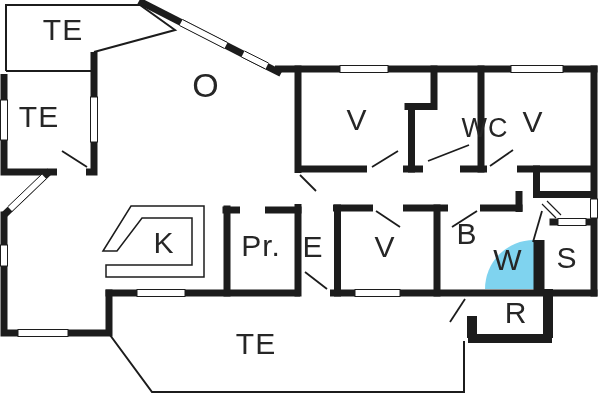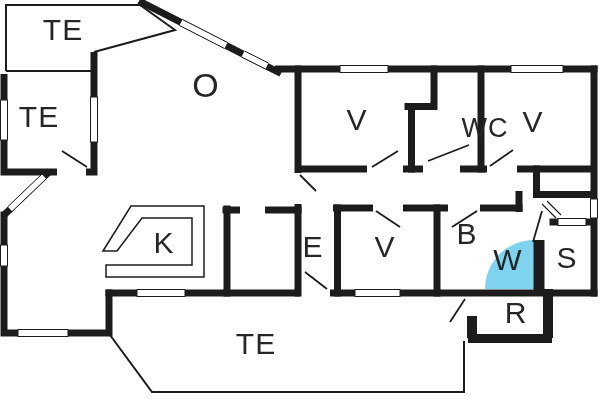--- a/index.html
+++ b/index.html
@@ -110,20 +110,21 @@
     </g>
   </svg>
 
   <div class="room-label" style="left:63px;  top:30px;">TE</div>
   <div class="room-label" style="left:39px;  top:117px;">TE</div>
   <div class="room-label lbl-big" style="left:206px; top:85px;">O</div>
   <div class="room-label" style="left:357px; top:120px;">V</div>
   <div class="room-label lbl-sm" style="left:447px; top:128px;margin-left:38px;">WC</div>
   <div class="room-label" style="left:533px; top:122px;">V</div>
   <div class="room-label" style="left:164px; top:243px;">K</div>
+  <div class="room-label" style="left:261px; top:246px;">Pr.</div>
   <div class="room-label" style="left:313px; top:247px;">E</div>
   <div class="room-label" style="left:385px; top:247px;">V</div>
   <div class="room-label" style="left:467px; top:234px;">B</div>
   <div class="room-label" style="left:508px; top:260px;">W</div>
   <div class="room-label" style="left:567px; top:258px;">S</div>
   <div class="room-label" style="left:516px; top:313px;">R</div>
   <div class="room-label" style="left:256px; top:344px;">TE</div>
 </div>
 
 </body></html>

